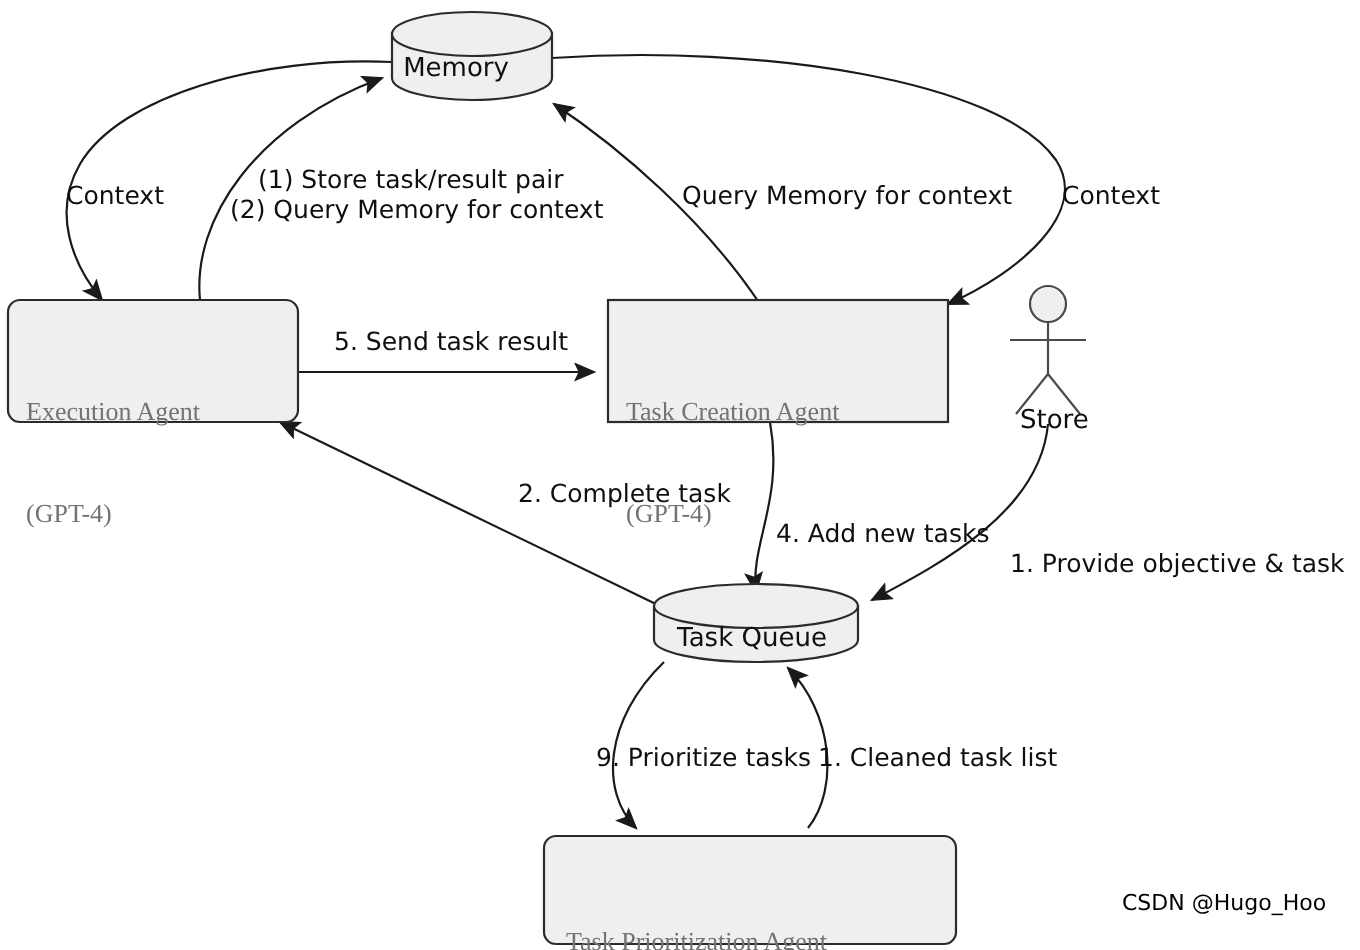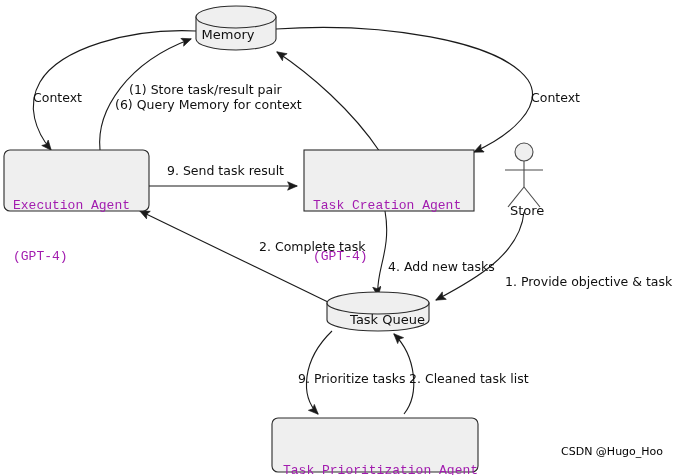--- a/index.html
+++ b/index.html
@@ -55,23 +55,23 @@
   .lbl {
     position: absolute;
     font-family: "DejaVu Sans", sans-serif;
     font-size: 12.5px;
     color: #0f0f0f;
     white-space: pre;
     line-height: 15px;
   }
   .node-label {
     position: absolute;
-    font-family: Liberation Mono, monospace;
+    font-family: Liberation Serif, serif;
     font-size: 13px;
-    color: #a21caf;
+    color: #737373;
     white-space: pre;
     line-height: 17px;
   }
   .cyl-label {
     position: absolute;
     font-family: "DejaVu Sans", sans-serif;
     font-size: 13px;
     color: #0f0f0f;
     white-space: pre;
     text-align: center;
@@ -187,40 +187,41 @@
     <div>(GPT-4)</div>
   </div>
 
   <div class="node-label" style="left:283px; top:428px;">
     <div>Task Prioritization Agent</div>
     
   </div>
 
   <div class="cyl-label" style="left:196px; top:27px; width:64px;">Memory</div>
 
-  <div class="cyl-label" style="left:327px; top:312px; width:98px;text-align:right;">Task Queue</div>
+  <div class="cyl-label" style="left:327px; top:312px; width:98px;">Task Queue</div>
 
   <div class="actor-label" style="left:510px; top:203px;">Store</div>
 
   <div class="lbl" style="left:33px; top:90px;">Context</div>
 
   <div class="lbl" style="left:129px; top:82px;">(1) Store task/result pair</div>
 
-  <div class="lbl" style="left:115px; top:97px;">(6) Query Memory for context</div>
-
+  <div class="lbl" style="left:115px; top:97px;">(2) Query Memory for context</div>
+
+  <div class="lbl" style="left:341px; top:90px;">Query Memory for context</div>
 
   <div class="lbl" style="left:531px; top:90px;">Context</div>
 
-  <div class="lbl" style="left:167px; top:163px;">9. Send task result</div>
+  <div class="lbl" style="left:167px; top:163px;">5. Send task result</div>
 
   <div class="lbl" style="left:259px; top:239px;">2. Complete task</div>
 
   <div class="lbl" style="left:388px; top:247px;margin-top:12px;">4. Add new tasks</div>
 
   <div class="lbl" style="left:505px; top:247px;margin-top:27px;">1. Provide objective &amp; task</div>
 
   <div class="lbl" style="left:298px; top:371px;">9. Prioritize tasks</div>
 
-  <div class="lbl" style="left:409px; top:371px;">2. Cleaned task list</div>
+  <div class="lbl" style="left:409px; top:371px;">1. Cleaned task list</div>
 
   <div class="watermark" style="left:561px; top:445px;">CSDN @Hugo_Hoo</div>
 
 </div>
 
 </body></html>

